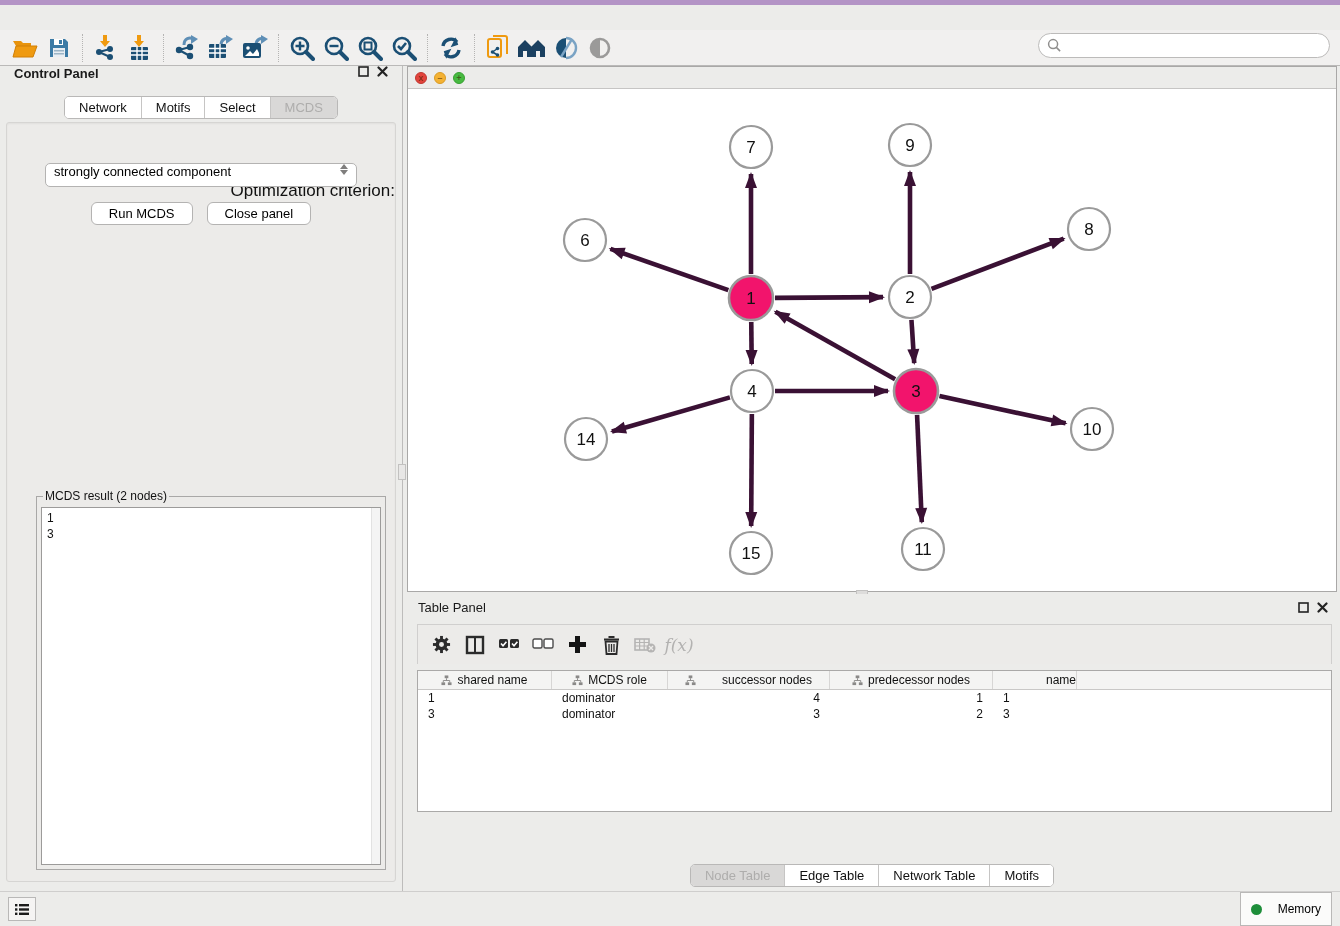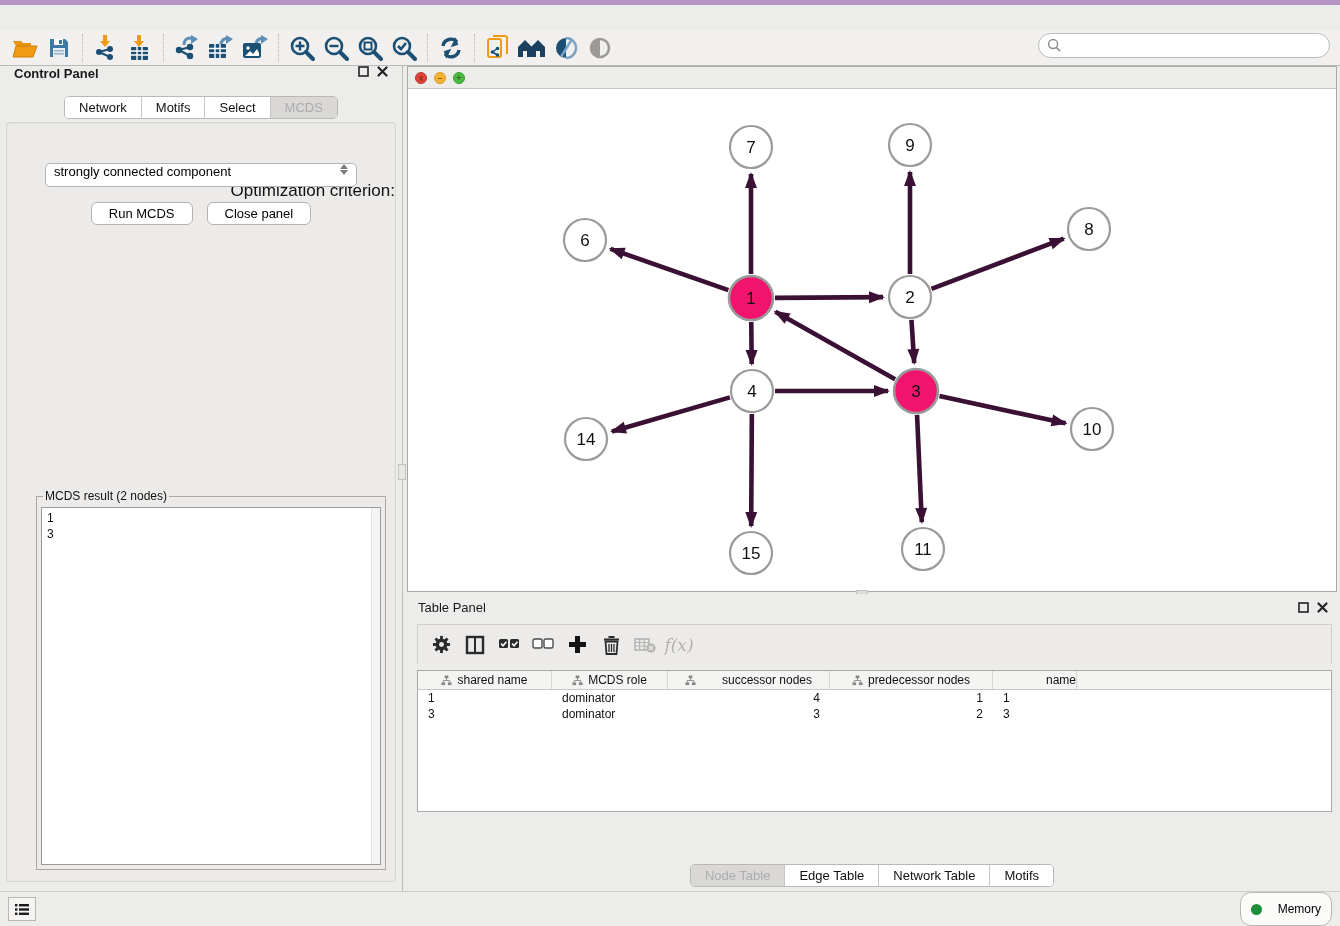--- a/index.html
+++ b/index.html
@@ -90,21 +90,21 @@
              border-right:1px solid #d7d6d5; height:100%; cursor:pointer; }
   .table-row { display:flex; height:16px; }
   .td-cell { font-size:12px; color:#111; padding:0 10px; line-height:16px; white-space:nowrap; }
   #bottom-tabs { position:absolute; left:0; top:270px; width:100%; display:flex; justify-content:center; }
 
   
   #statusbar { left:0; top:891px; width:1340px; height:35px; background:#ececea; border-top:1px solid #cfcecd;
                display:flex; align-items:center; padding:0 8px; }
   #list-button { width:28px; height:24px; background:#f5f4f3; border:1px solid #b9b8b7; display:flex;
                  align-items:center; justify-content:center; cursor:pointer; }
-  #memory-button { margin-left:auto; height:24px; background:#fbfbfa; border:1px solid #b9b8b7; border-radius:11px;
+  #memory-button { margin-left:auto; height:24px; background:#fbfbfa; border:1px solid #b9b8b7; border-radius:0;
                    display:flex; align-items:center; gap:16px; padding:16px 10px; font-size:12px; cursor:pointer; }
   #memory-dot { width:11px; height:11px; border-radius:50%; background:#1e8e3a; }
 </style>
 </head>
 <body>
 
 <div id="app">
 
   <div id="top-strip" class="abs"></div>
 

